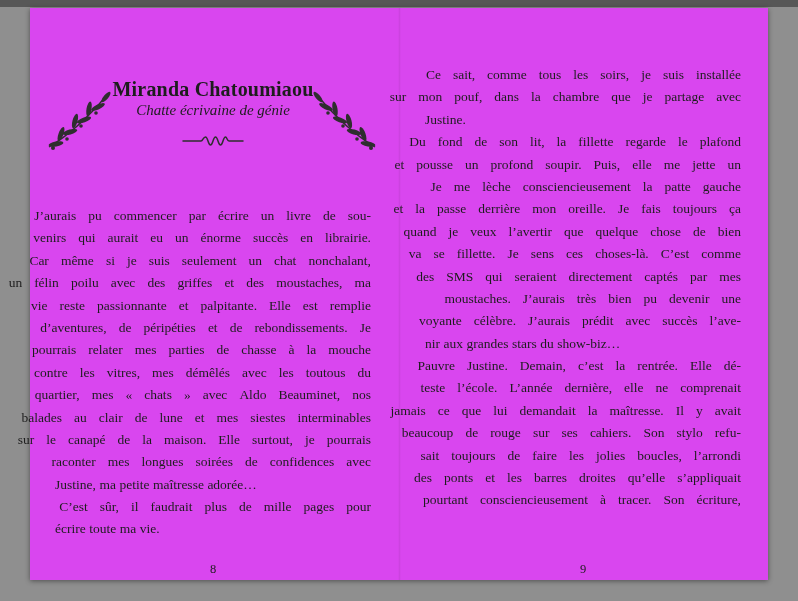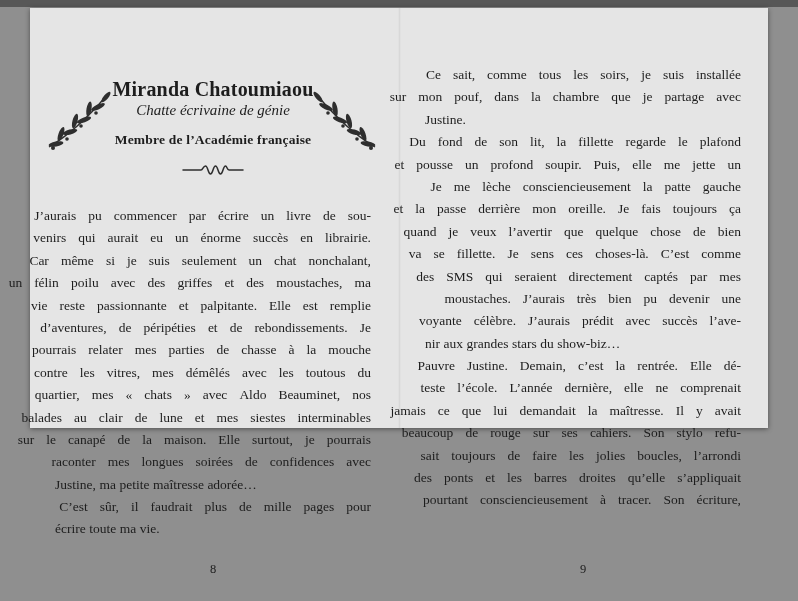--- a/index.html
+++ b/index.html
@@ -11,22 +11,22 @@
     font-family: "Liberation Serif", "DejaVu Serif", serif;
     color: #1d1d1d;
   }
   .edge-top {
     position: absolute; top: 0; left: 0; right: 0; height: 7px;
     background: #575757;
   }
   .spread {
     position: absolute;
     left: 30px; top: 8px;
-    width: 738px; height: 420px;
-    background: #e5e5e5;
+    width: 738px; height: 572px;
+    background: #d946ef;
     box-shadow: 0 1px 5px rgba(0,0,0,0.45);
   }
   .gutter {
     position: absolute; left: 368px; top: 0; bottom: 0; width: 3px;
     background: linear-gradient(to right, rgba(0,0,0,0.00), rgba(0,0,0,0.06), rgba(0,0,0,0.00));
   }
 
   
   .chapter-header {
     position: absolute; left: 25px; top: 69px; width: 316px;
@@ -100,21 +100,20 @@
     <svg class="branch branch-left" viewBox="0 0 68 62">
         <use href="#branch"></use>
       </svg>
     <svg class="branch branch-right" viewBox="0 0 68 62">
         <use href="#branch"></use>
       </svg>
 
     <div class="chapter-header">
       <div class="title">Miranda Chatoumiaou</div>
       <div class="subtitle">Chatte écrivaine de génie</div>
-      <div class="affiliation">Membre de l’Académie française</div>
       <div class="divider-wrap">
         <svg viewBox="0 0 64 14">
           <path d="M2,7 H20 C22,7 22,3 24.5,3 C27,3 27,11 29.5,11 C32,11 32,3 34.5,3 C37,3 37,11 39.5,11 C42,11 42,3 44.5,3 C46,3 46,7 48,7 H62" fill="none" stroke="#2e2e2e" stroke-width="1.5" stroke-linecap="round"></path>
         </svg>
       </div>
     </div>
 
     <div class="page-body body-left">
         <div class="para">
           <div class="line first">

